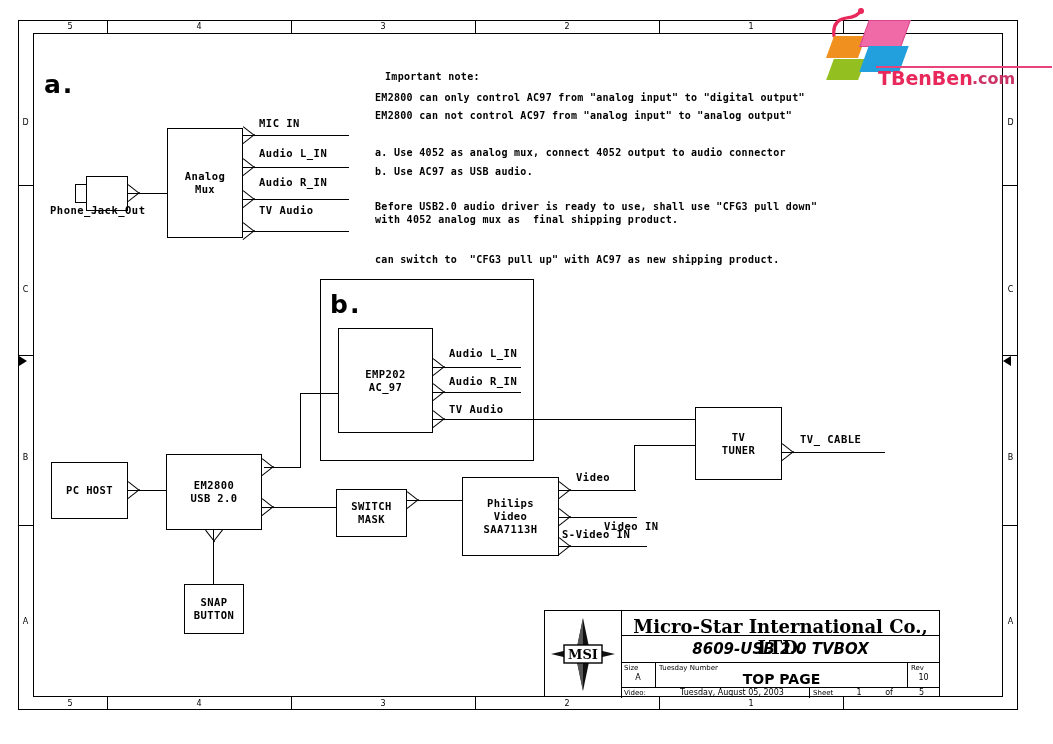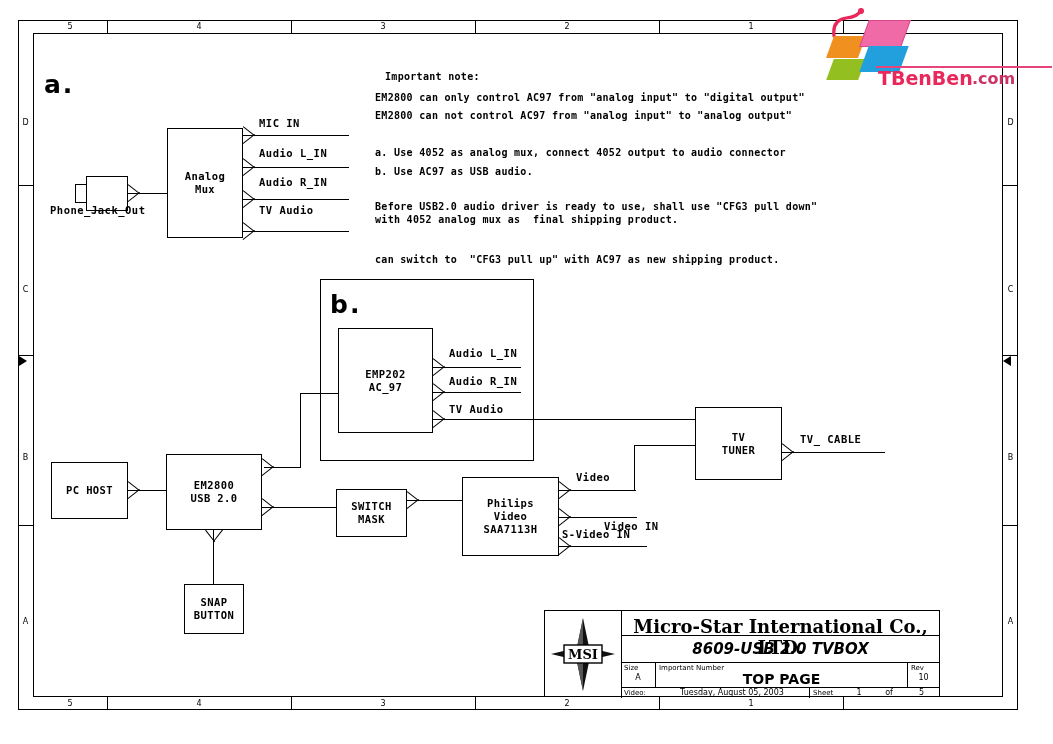--- a/index.html
+++ b/index.html
@@ -344,21 +344,21 @@
         <text x="35" y="45" font-family="DejaVu Serif, serif" font-size="13" font-weight="bold" text-anchor="middle" fill="#000">MSI</text>
       </svg>
     </div>
 
     <div class="tb-cell tb-company" style="left:76px;top:5px;width:319px;">Micro-Star International Co., LTD.</div>
     <div class="tb-cell tb-proj" style="left:76px;top:29px;width:319px;">8609-USB 2.0 TVBOX</div>
 
     <div class="tb-cell tb-small" style="left:79px;top:53px;">Size</div>
     <div class="tb-cell tb-mid tb-ctr" style="left:76px;top:62px;width:34px;">A</div>
 
-    <div class="tb-cell tb-small" style="left:114px;top:53px;">Important Number</div>
+    <div class="tb-cell tb-small" style="left:114px;top:53px;">Tuesday Number</div>
     <div class="tb-cell tb-big" style="left:111px;top:60px;width:251px;">TOP PAGE</div>
 
     <div class="tb-cell tb-small" style="left:366px;top:53px;">Rev</div>
     <div class="tb-cell tb-mid tb-ctr" style="left:362px;top:62px;width:33px;">10</div>
 
     <div class="tb-cell tb-small" style="left:79px;top:78px;">Video:</div>
     <div class="tb-cell tb-mid tb-ctr" style="left:110px;top:77px;width:154px;">Tuesday, August 05, 2003</div>
 
     <div class="tb-cell tb-small" style="left:268px;top:78px;">Sheet</div>
     <div class="tb-cell tb-mid tb-ctr" style="left:300px;top:77px;width:28px;">1</div>

